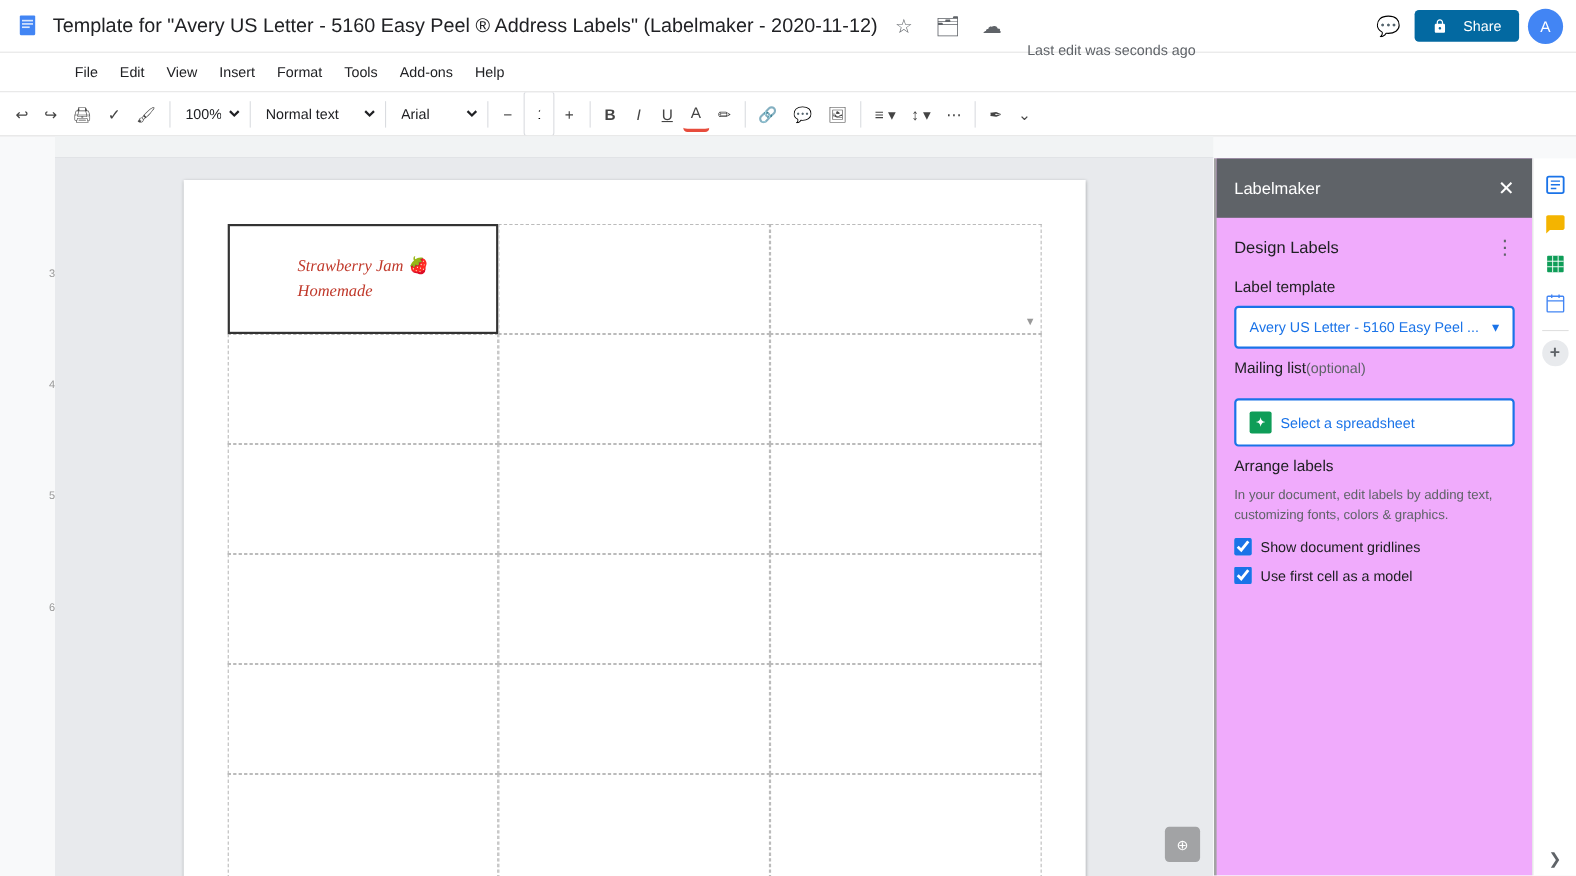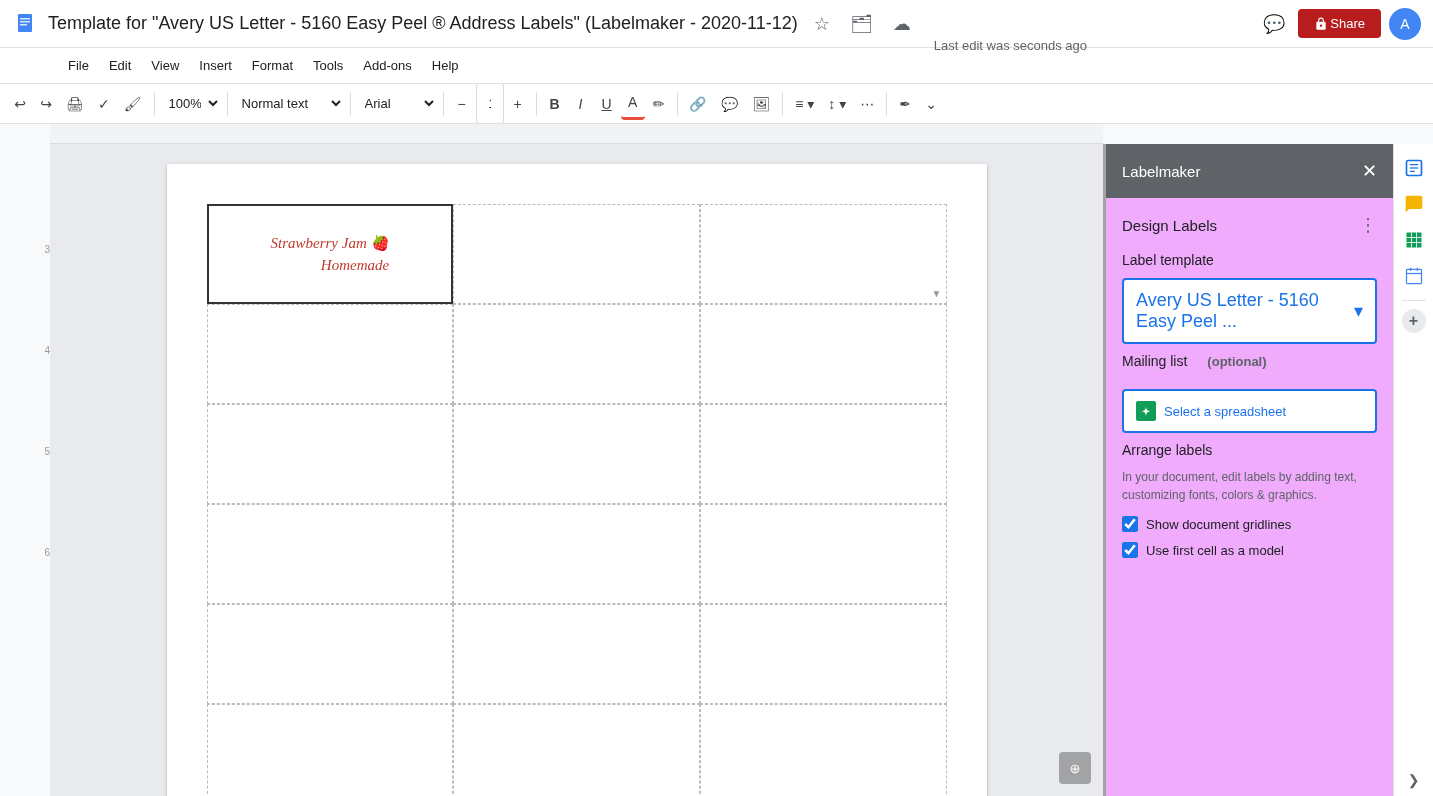--- a/index.html
+++ b/index.html
@@ -14,21 +14,21 @@
       padding: 0 12px;
       border-bottom: 1px solid #e0e0e0;
       gap: 8px;
     }
     .title-bar-left { display: flex; align-items: center; gap: 8px; flex: 1; }
     .doc-icon { width: 28px; height: 28px; display: flex; align-items: center; justify-content: center; }
     .doc-title { font-size: 18px; color: #202124; font-weight: normal; }
     .title-icons { display: flex; gap: 8px; align-items: center; }
     .icon-btn { background: none; border: none; cursor: pointer; color: #5f6368; font-size: 18px; padding: 4px; border-radius: 50%; display: flex; align-items: center; justify-content: center; width: 32px; height: 32px; }
     .title-bar-right { display: flex; align-items: center; gap: 8px; }
-    .share-btn { background: #b91c1c; color: white; border: none; border-radius: 4px; padding: 7px 16px; font-size: 13px; font-weight: 500; cursor: pointer; display: flex; align-items: center; gap: 2px; }
+    .share-btn { background: #0369a1; color: white; border: none; border-radius: 4px; padding: 7px 16px; font-size: 13px; font-weight: 500; cursor: pointer; display: flex; align-items: center; gap: 14px; }
     .avatar { width: 32px; height: 32px; border-radius: 50%; background: #4285f4; display: flex; align-items: center; justify-content: center; color: white; font-size: 14px; font-weight: 500; }
 
     
     .menu-bar {
       display: flex;
       align-items: center;
       height: 36px;
       background: #fff;
       padding: 0 60px 0 60px;
       border-bottom: 1px solid #e0e0e0;
@@ -93,21 +93,21 @@
       position: relative;
       display: flex;
       align-items: center;
       justify-content: center;
     }
     .label-cell.first-cell {
       border: 2px solid #333;
       border-style: solid;
     }
     .label-text {
-      text-align: right;
+      text-align: left;
       font-family: 'Georgia', cursive, serif;
       color: #c0392b;
       font-style: italic;
       font-size: 15px;
       line-height: 1.5;
     }
 
     
     .right-panel {
       width: 290px;
@@ -131,30 +131,30 @@
     .section-title { font-size: 14px; font-weight: 500; color: #202124; margin-bottom: 10px; }
     .section { margin-bottom: 9px; }
 
     .template-btn {
       width: 100%;
       padding: 10px 12px;
       border: 2px solid #1a73e8;
       border-radius: 4px;
       background: white;
       color: #1a73e8;
-      font-size: 18px;
+      font-size: 13px;
       cursor: pointer;
       text-align: left;
       display: flex;
       align-items: center;
       justify-content: space-between;
     }
 
     .mailing-label { font-size: 14px; font-weight: 500; color: #202124; margin-bottom: 10px; }
-    .optional-text { color: #5f6368; font-weight: bold; font-size: 13px; }
+    .optional-text { color: #5f6368; font-weight: normal; font-size: 13px; }
 
     .spreadsheet-btn {
       width: 100%;
       padding: 10px 12px;
       border: 2px solid #1a73e8;
       border-radius: 4px;
       background: white;
       color: #1a73e8;
       font-size: 13px;
       cursor: pointer;
@@ -424,21 +424,21 @@
 
       <div class="section">
         <div class="section-title">Label template</div>
         <button class="template-btn">
           <span>Avery US Letter - 5160 Easy Peel ...</span>
           <span>▾</span>
         </button>
       </div>
 
       <div class="section">
-        <div style="display:flex; align-items:baseline; gap:20px; margin-bottom:10px;">
+        <div style="display:flex; align-items:baseline; gap:0; margin-bottom:10px;">
           <span class="mailing-label">Mailing list</span>
           <span class="optional-text">(optional)</span>
         </div>
         <button class="spreadsheet-btn">
           <div class="sheets-icon">
             <span>✦</span>
           </div>
           <span>Select a spreadsheet</span>
         </button>
       </div>

